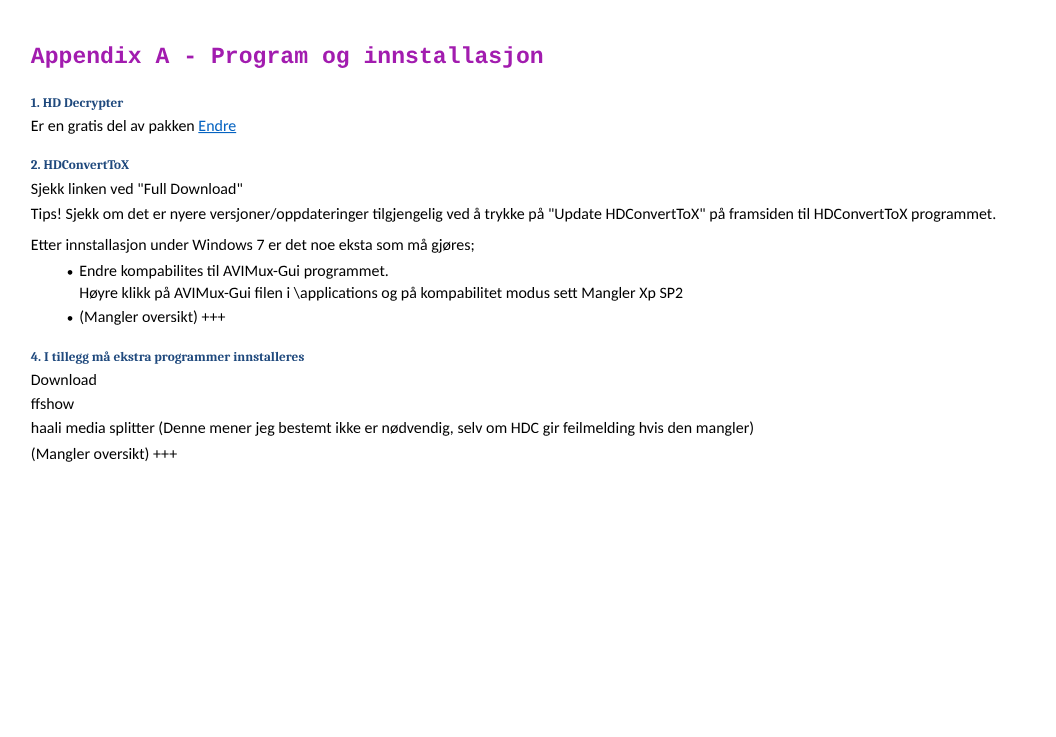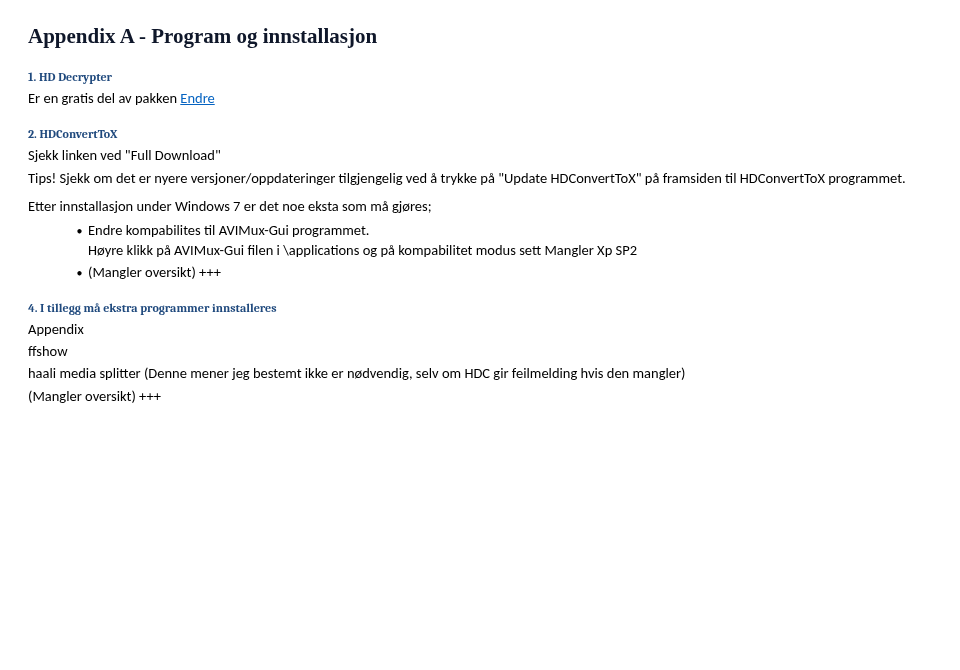--- a/index.html
+++ b/index.html
@@ -6,25 +6,25 @@
     font-family: Calibri, Arial, sans-serif;
     font-size: 14.5px;
     color: #000;
     margin: 0;
     padding: 22px 28px;
     width: 960px;
     box-sizing: border-box;
     line-height: 1.4;
   }
   h1 {
-    font-family: Liberation Serif, serif;
-    color: #0f172a;
+    font-family: Liberation Mono, monospace;
+    color: #a21caf;
     font-size: 21px;
     font-weight: bold;
-    margin: 0 0 18px 0;
+    margin: 16px 0 18px 0;
   }
   h2 {
     font-family: Cambria, Georgia, serif;
     color: #1f497d;
     font-size: 12px;
     font-weight: bold;
     margin: 0 0 2px 0;
   }
   .section {
     margin-bottom: 18px;
@@ -38,21 +38,20 @@
   }
   .para-gap {
     margin-bottom: 8px;
   }
   ul {
     margin: 4px 0 16px 0;
     padding-left: 44px;
   }
   li {
     margin-bottom: 1px;
-    margin-left: 16px;
   }
   .bullet::marker {
     content: "•  ";
     font-size: 12px;
   }
 </style>
 </head>
 <body>
 
 <h1>Appendix A - Program og innstallasjon</h1>
@@ -77,17 +76,17 @@
     </li>
     <li class="bullet">(Mangler oversikt) +++</li>
   </ul>
 </div>
 
 <div class="section">
 </div>
 
 <div class="section">
   <h2>4. I tillegg må ekstra programmer innstalleres</h2>
-  <p>Appendix</p>
+  <p>Download</p>
   <p>ffshow</p>
   <p>haali media splitter (Denne mener jeg bestemt ikke er nødvendig, selv om HDC gir feilmelding hvis den mangler)</p>
   <p>(Mangler oversikt) +++</p>
 </div>
 
 </body></html>

